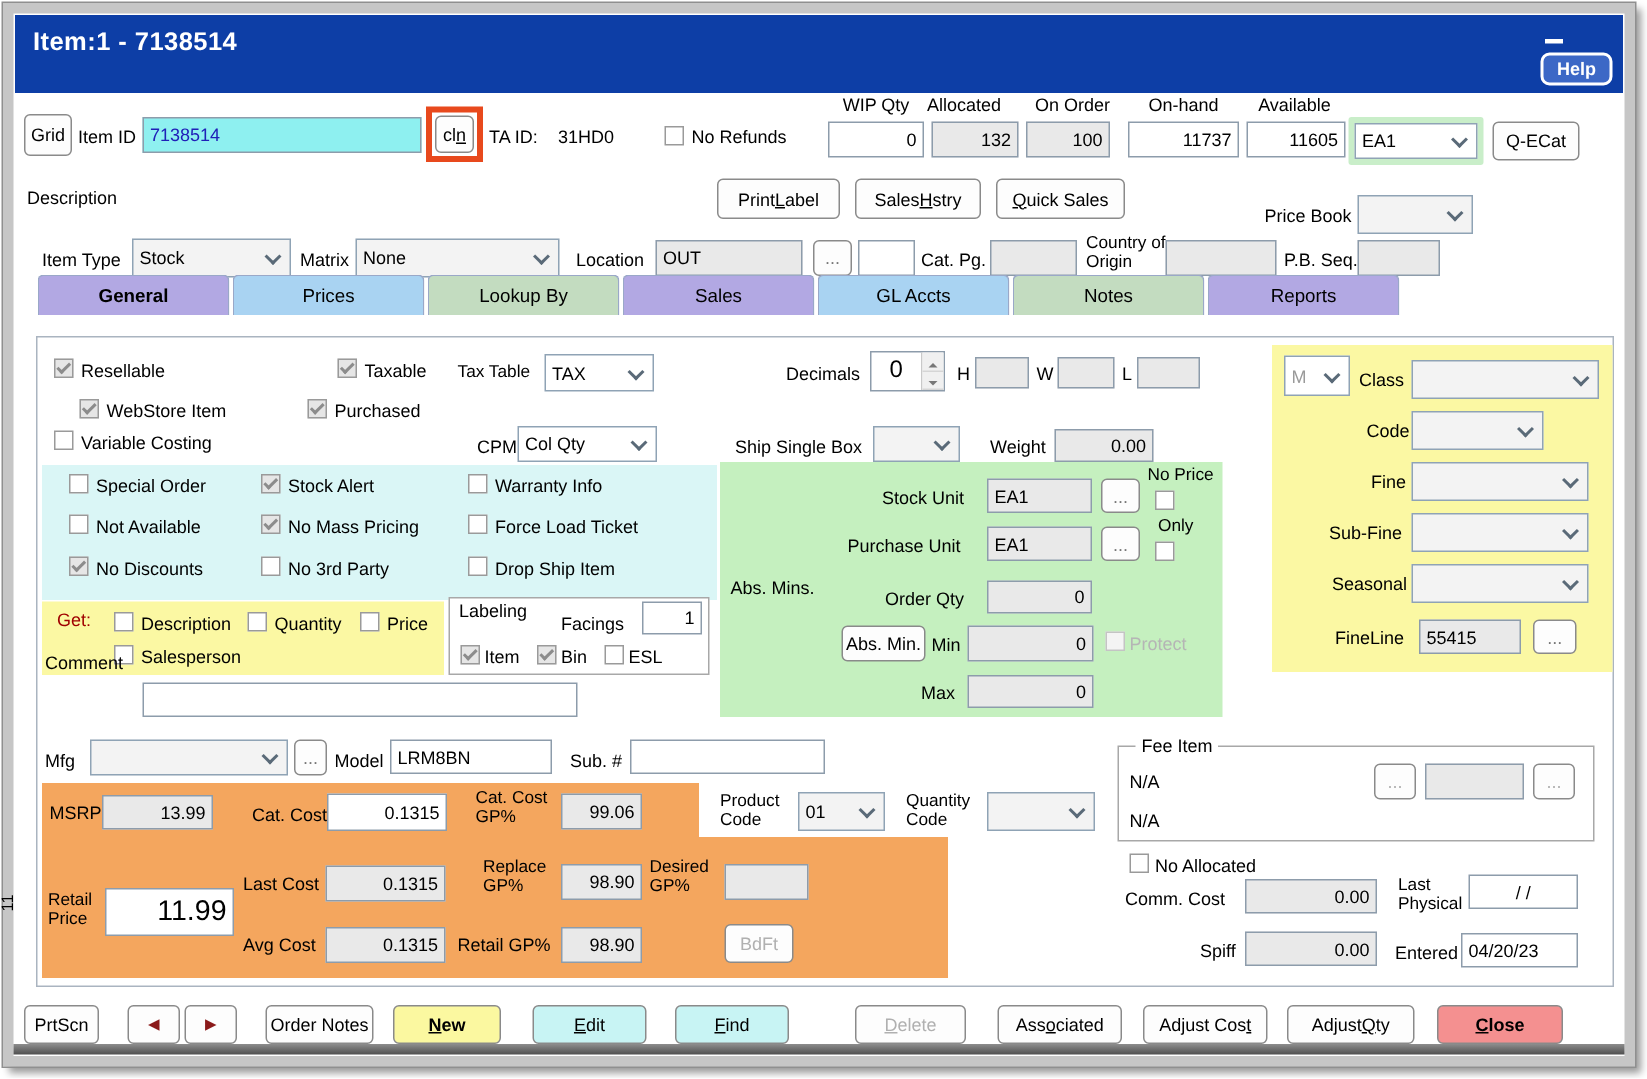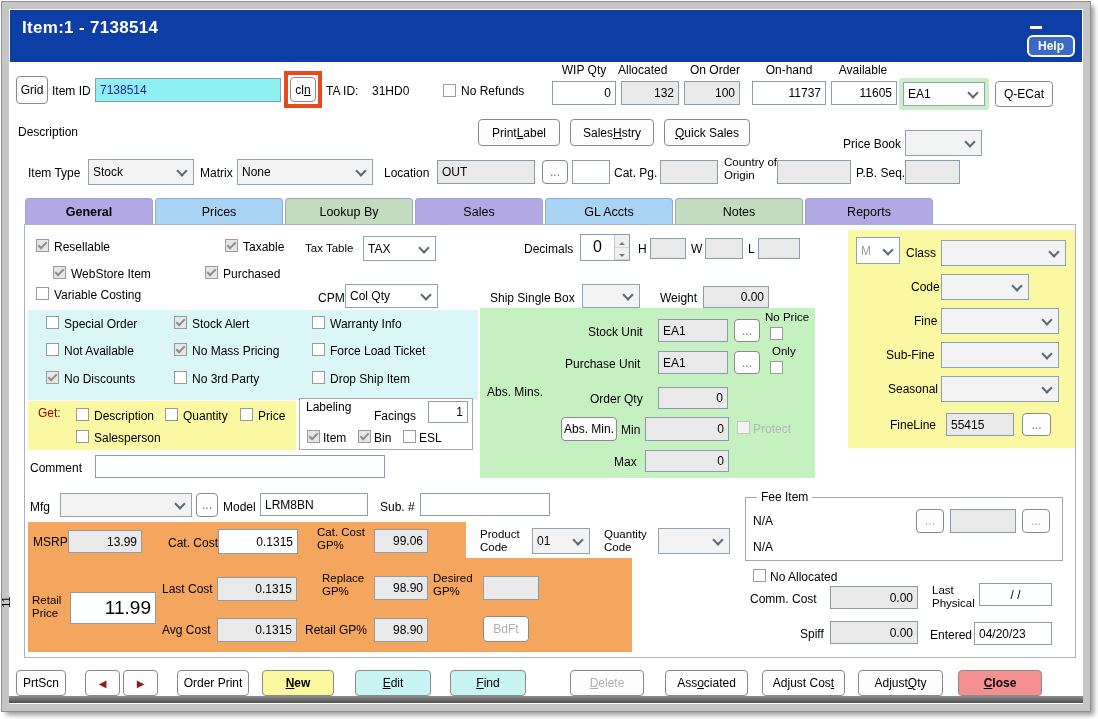--- a/index.html
+++ b/index.html
@@ -27,21 +27,21 @@
 .combo .val.grey{color:#9a9a9a}
 .cb{position:absolute;width:13px;height:13px;background:#fff;border:1px solid #9a9a9a}
 .cb.checked{background:#e6e6e6}
 .cb.checked::after{content:"";position:absolute;left:1px;top:2px;width:7px;height:3px;border-left:2px solid #8c8c8c;border-bottom:2px solid #8c8c8c;transform:rotate(-45deg)}
 .cb.disabled{border-color:#c4c4c4;background:#f4f4f4}
 .panel{position:absolute}
 .p-cyan{background:#daf6f6}
 .p-green{background:#c5f0bf}
 .p-yellow{background:#fbf8a3}
 .p-orange{background:#f4a65e}
-.tab{position:absolute;top:198px;height:27px;width:128px;display:flex;align-items:center;justify-content:center;font-size:12.5px;border:1px solid #9aa8c8;border-bottom:none;border-radius:4px 4px 0 0;cursor:default}
+.tab{position:absolute;top:183px;height:27px;width:128px;display:flex;align-items:center;justify-content:center;font-size:12.5px;border:1px solid #9aa8c8;border-bottom:none;border-radius:4px 4px 0 0;cursor:default}
 .tab.purple{background:#b2a8e3}
 .tab.blue{background:#a9d3f2}
 .tab.green{background:#c3dcc0}
 .tab.active{font-weight:bold}
 .tabpage{position:absolute;left:24px;top:224px;width:1052px;height:434px;border:1px solid #aab4c0;background:#fff}
 .groupbox{position:absolute;border:1px solid #a8a8a8;background:#fff}
 .grouplbl{position:absolute;background:#fff;padding:0 4px;font-size:12px}
 .hl{position:absolute;border:4px solid #e8491d}
 .u{text-decoration:underline}
 .spinner{position:absolute;background:#fff;border:1px solid #8d9cab;display:flex}
@@ -272,21 +272,21 @@
   <span class="lbl" style="left:306px;top:400px">Labeling</span>
   <span class="lbl" style="left:374px;top:409px">Facings</span>
   <div class="box white num" style="left:428px;top:401px;width:40px;height:22px">1</div>
   <span class="cb checked" style="left:307px;top:430px"></span>
   <span class="lbl" style="left:323px;top:431px">Item</span>
   <span class="cb checked" style="left:358px;top:430px"></span>
   <span class="lbl" style="left:374px;top:431px">Bin</span>
   <span class="cb" style="left:403px;top:430px"></span>
   <span class="lbl" style="left:419px;top:431px">ESL</span>
 
-  <span class="lbl" style="left:30px;top:461px">Comment</span>
+  <span class="lbl" style="left:30px;top:435px">Comment</span>
   <div class="box white" style="left:95px;top:455px;width:290px;height:23px"></div>
 
   <span class="lbl" style="left:30px;top:500px">Mfg</span>
   <div class="combo" style="left:60px;top:493px;width:132px;height:24px">
       <span class="val"></span>
     </div>
   <button class="btn dots" style="left:196px;top:493px;width:22px;height:24px">...</button>
   <span class="lbl" style="left:223px;top:500px">Model</span>
   <div class="box white" style="left:260px;top:493px;width:108px;height:23px">LRM8BN</div>
   <span class="lbl" style="left:380px;top:500px">Sub. #</span>
@@ -340,21 +340,21 @@
   <span class="lbl2" style="left:932px;top:584px;width:46px">Last Physical</span>
   <div class="box white ctr" style="left:979px;top:583px;width:73px;height:23px">/ /</div>
   <span class="lbl" style="left:800px;top:627px">Spiff</span>
   <div class="box num" style="left:830px;top:621px;width:88px;height:23px">0.00</div>
   <span class="lbl" style="left:930px;top:628px">Entered</span>
   <div class="box white" style="left:974px;top:622px;width:78px;height:23px">04/20/23</div>
 
   <button class="btn" style="left:16px;top:670px;width:50px;height:26px">PrtScn</button>
   <button class="btn arrowbtn" style="left:85px;top:670px;width:35px;height:26px">◀</button>
   <button class="btn arrowbtn" style="left:123px;top:670px;width:35px;height:26px">▶</button>
-  <button class="btn" style="left:177px;top:670px;width:72px;height:26px">Order Print</button>
+  <button class="btn" style="left:177px;top:670px;width:72px;height:26px">Order Notes</button>
   <button class="btn" style="left:262px;top:670px;width:72px;height:26px;background:#fbf8a0;font-weight:bold">
       <span></span>
       <span class="u">N</span>
       <span>ew</span>
     </button>
   <button class="btn" style="left:355px;top:670px;width:76px;height:26px;background:#c8f4f4">
       <span></span>
       <span class="u">E</span>
       <span>dit</span>
     </button>

